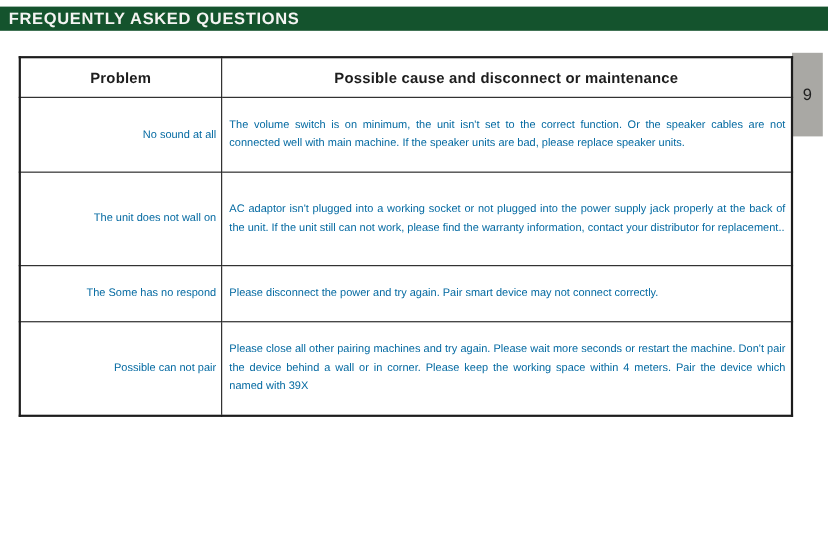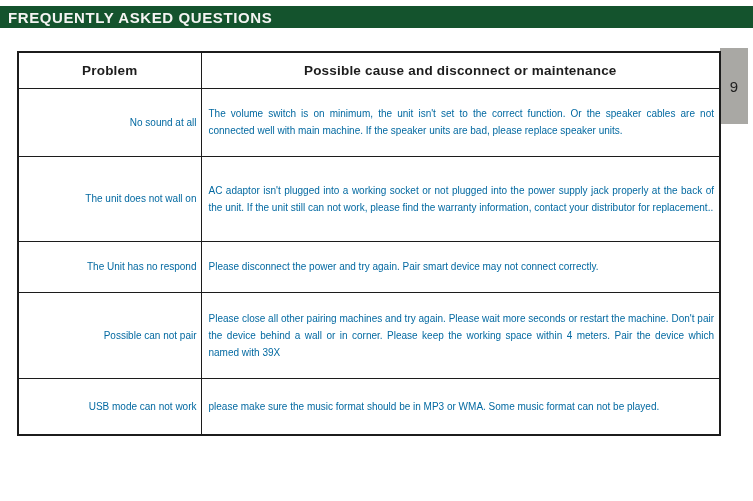--- a/index.html
+++ b/index.html
@@ -113,25 +113,21 @@
     </tr>
     <tr class="h-r0">
       <td class="problem">No sound at all</td>
       <td class="cause">The volume switch is on minimum, the unit isn't set to the correct function. Or the speaker cables are not connected well with main machine. If the speaker units are bad, please replace speaker units.</td>
     </tr>
     <tr class="h-r1">
       <td class="problem">The unit does not wall on</td>
       <td class="cause">AC adaptor isn't plugged into a working socket or not plugged into the power supply jack properly at the back of the unit. If the unit still can not work, please find the warranty information, contact your distributor for replacement..</td>
     </tr>
     <tr class="h-r2">
-      <td class="problem">The Unit has no respond</td>
+      <td class="problem">The Some has no respond</td>
       <td class="cause">Please disconnect the power and try again. Pair smart device may not connect correctly.</td>
     </tr>
     <tr class="h-r3">
       <td class="problem">Possible can not pair</td>
       <td class="cause">Please close all other pairing machines and try again. Please wait more seconds or restart the machine. Don't pair the device behind a wall or in corner. Please keep the working space within 4 meters. Pair the device which named with 39X</td>
     </tr>
-    <tr class="h-r4">
-      <td class="problem">USB mode can not work</td>
-      <td class="cause">please make sure the music format should be in MP3 or WMA. Some music format can not be played.</td>
-    </tr>
   </tbody>
 </table>
 
 </body></html>

